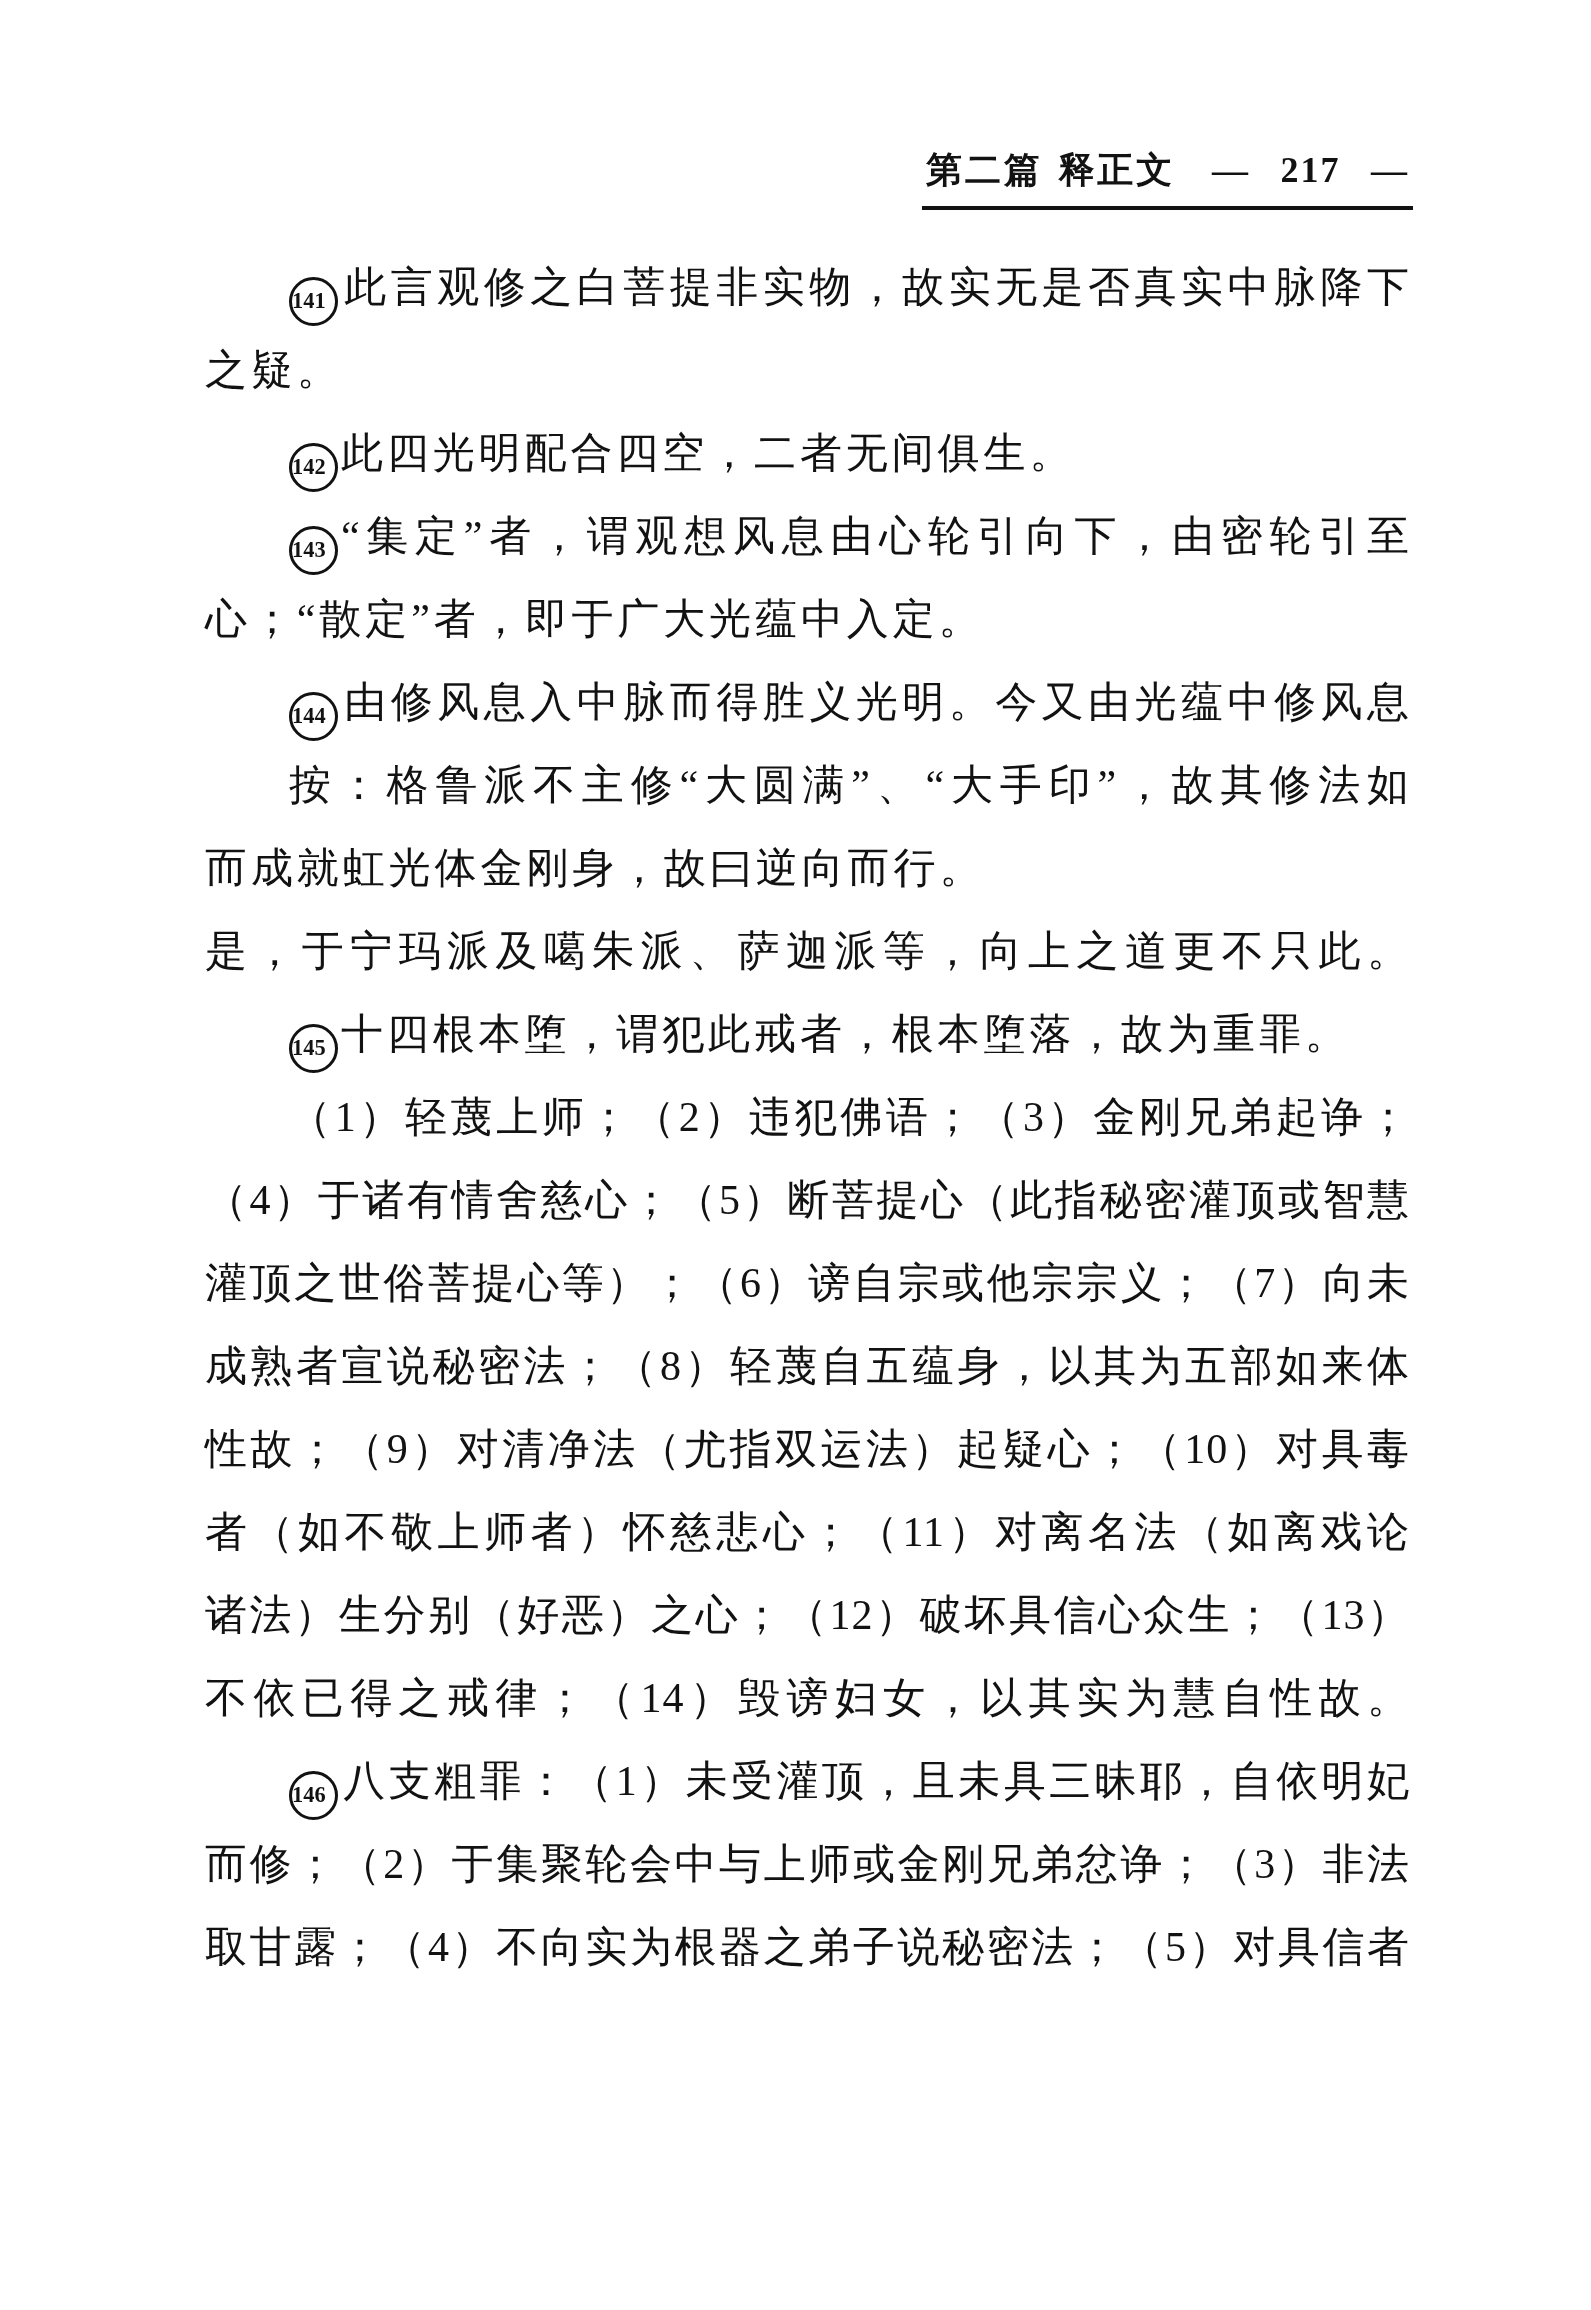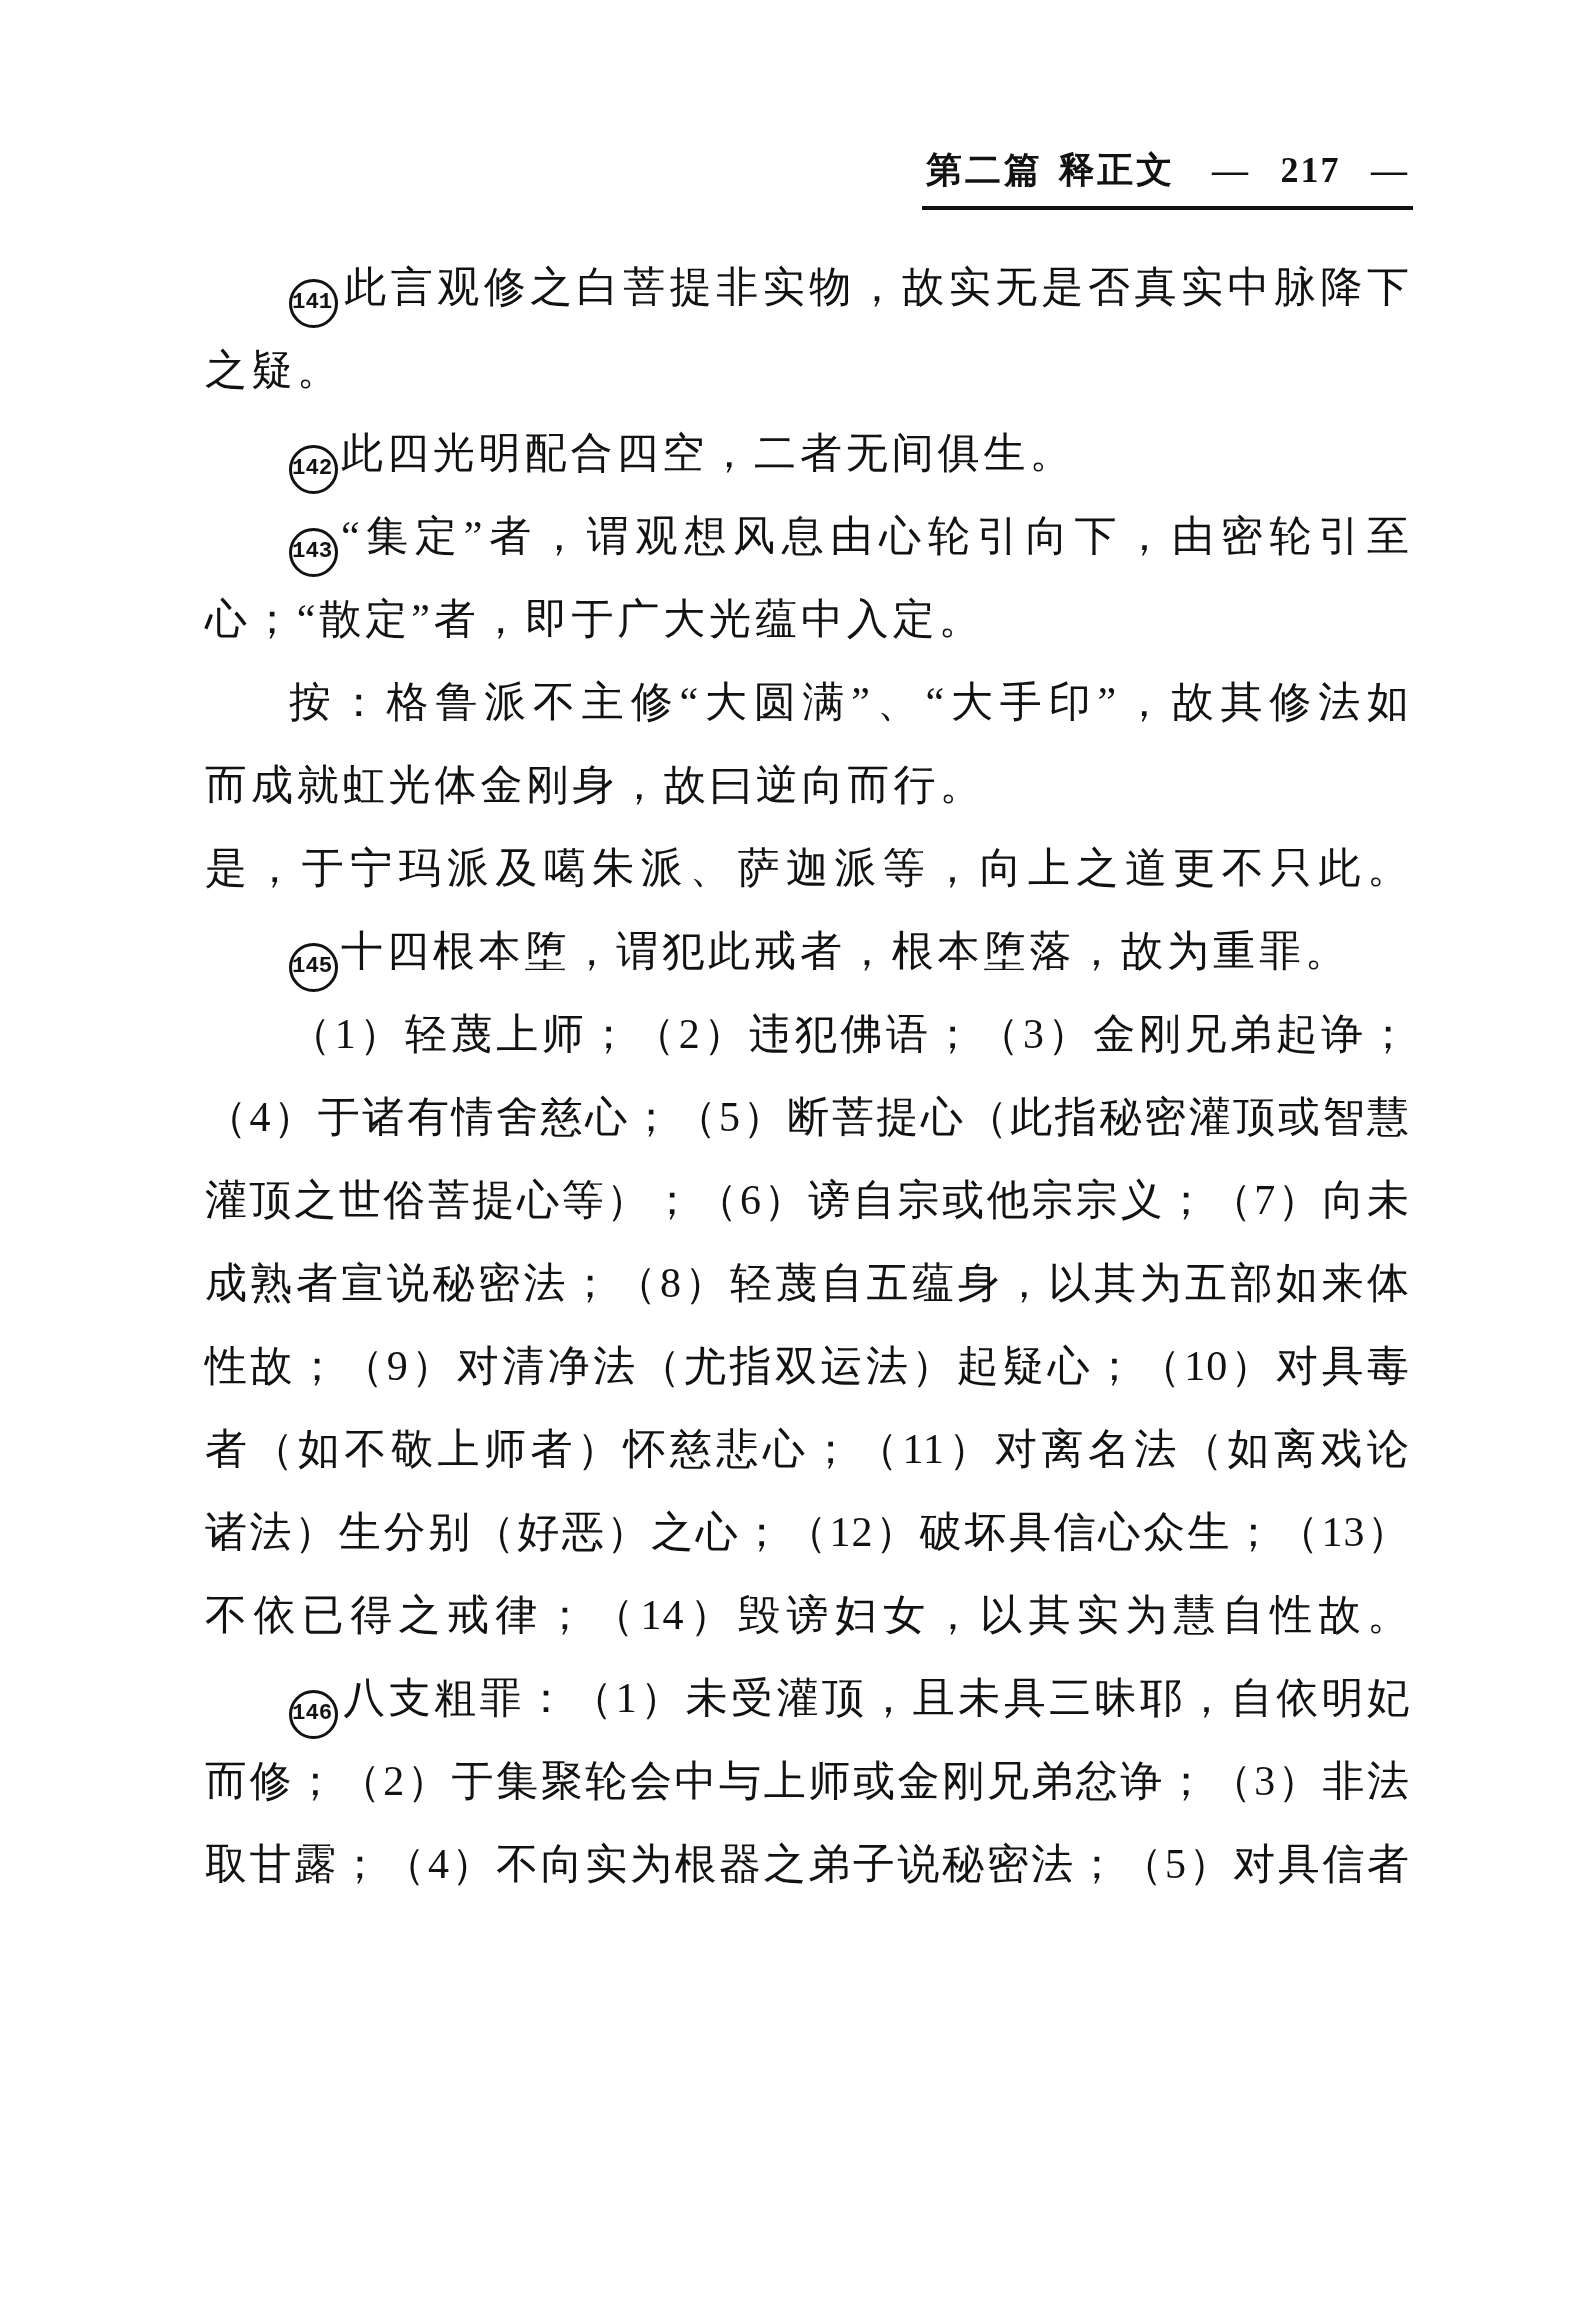--- a/index.html
+++ b/index.html
@@ -41,21 +41,21 @@
     text-align-last:left;
     letter-spacing:3.9px;
   }
   .line.indent { text-indent:84px; }
   .fnum {
     display:inline-block;
     box-sizing:border-box;
     width:49px; height:49px;
     border:3.9px solid #121212;
     border-radius:50%;
-    font-family:Liberation Mono, monospace;
+    font-family:Liberation Serif, serif;
     font-size:22.4px;
     font-weight:bold;
     line-height:41px;
     letter-spacing:0;
     text-indent:0;
     vertical-align:-6.8px;
     margin-right:2.9px;
   }
 </style>
 </head>
@@ -72,20 +72,21 @@
     <div class="line indent"><span class="fnum">141</span><span>此言观修之白菩提非实物，故实无是否真实中脉降下</span></div>
 
     <div class="line end"><span>之疑。</span></div>
 
     <div class="line indent end"><span class="fnum">142</span><span>此四光明配合四空，二者无间俱生。</span></div>
 
     <div class="line indent"><span class="fnum">143</span><span>“集定”者，谓观想风息由心轮引向下，由密轮引至</span></div>
 
     <div class="line end"><span>心；“散定”者，即于广大光蕴中入定。</span></div>
 
+    <div class="line indent"><span class="fnum">144</span><span>由修风息入中脉而得胜义光明。今又由光蕴中修风息</span></div>
 
     <div class="line indent"><span>按：格鲁派不主修“大圆满”、“大手印”，故其修法如</span></div>
 
     <div class="line end"><span>而成就虹光体金刚身，故曰逆向而行。</span></div>
 
     <div class="line"><span>是，于宁玛派及噶朱派、萨迦派等，向上之道更不只此。</span></div>
 
     <div class="line indent end"><span class="fnum">145</span><span>十四根本堕，谓犯此戒者，根本堕落，故为重罪。</span></div>
 
     <div class="line indent"><span>（1）轻蔑上师；（2）违犯佛语；（3）金刚兄弟起诤；</span></div>

